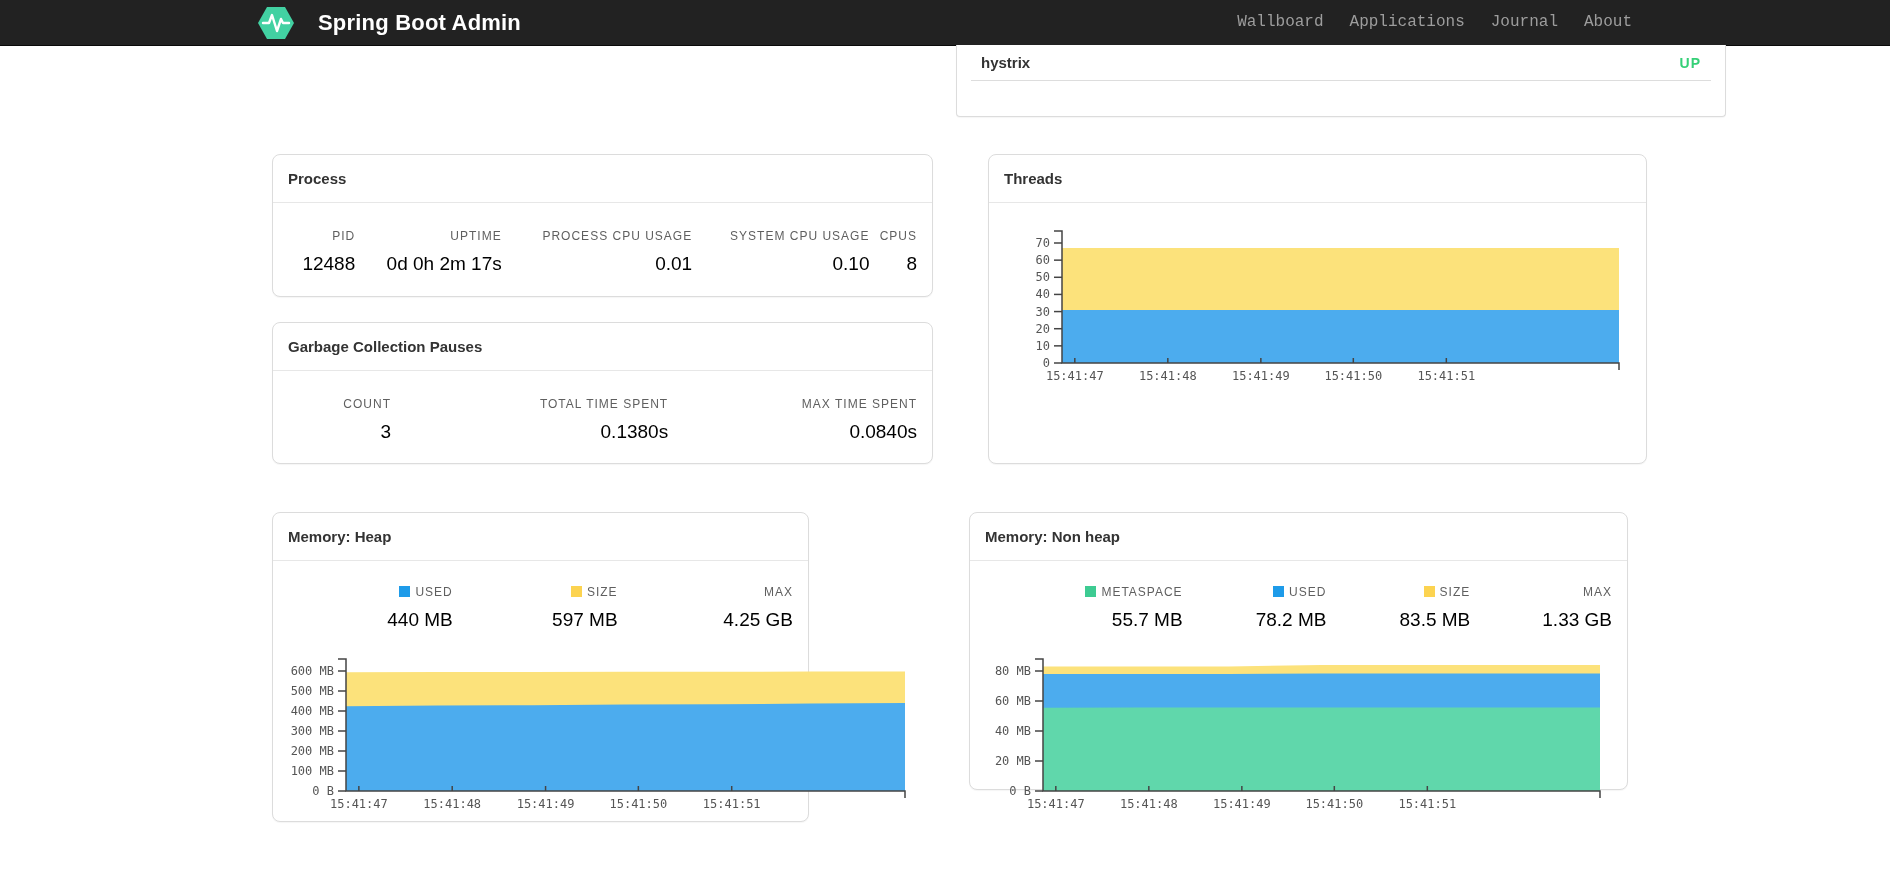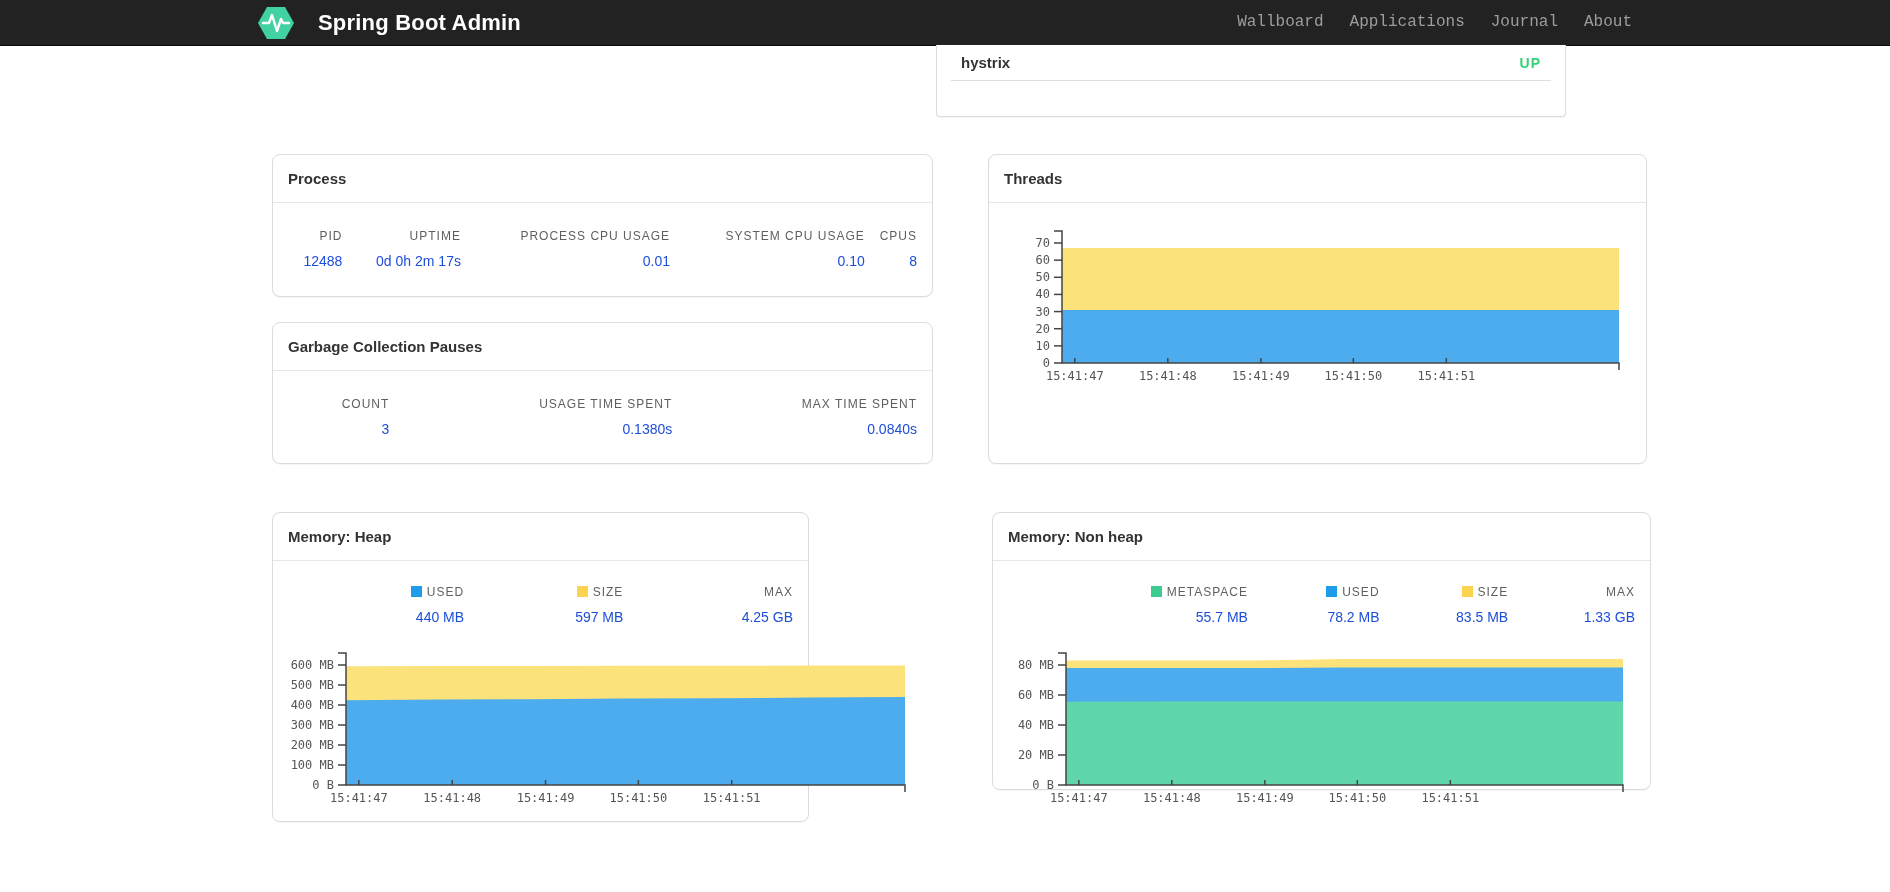--- a/index.html
+++ b/index.html
@@ -23,43 +23,43 @@
     position:absolute;background:#fff;border:1px solid #dcdcdc;border-radius:8px;
     box-shadow:0 1px 1px rgba(0,0,0,0.04);box-sizing:border-box;
   }
   .panel-heading{
     padding:14px 15px;font-size:15px;font-weight:bold;color:#333;
     border-bottom:1px solid #e7e7e7;line-height:19px;
   }
   .panel-body{padding:0 15px;}
   
   .status-panel{
-    left:936px;top:45px;width:630px;height:72px;
+    left:956px;top:45px;width:770px;height:72px;
     border-top:none;border-radius:0 0 4px 4px;
   }
   .status-row{
     margin:0 14px;height:35px;border-bottom:1px solid #ddd;
     display:flex;align-items:center;justify-content:space-between;padding:0 10px;
   }
   .app-name{font-size:15px;font-weight:bold;color:#333;cursor:pointer;}
   .status-badge{font-size:14px;font-weight:bold;letter-spacing:1px;}
   
   .stats{display:table;width:100%;}
   .stats-row{display:table-row;}
   .stat-label,.stat-value{display:table-cell;text-align:right;vertical-align:middle;}
   .stat-label{font-size:12px;color:#5f5f5f;letter-spacing:1px;padding-bottom:10px;white-space:nowrap;}
-  .stat-value{font-size:14px;color:#1d4ed8;margin-top:6px;}
+  .stat-value{font-size:19px;color:#000000;margin-top:6px;}
   .sw{display:inline-block;width:11px;height:11px;margin-right:5px;vertical-align:-1px;}
   .chart{display:block;margin-top:14px;}
   
   #panel-process{left:272px;top:154px;width:661px;height:143px;}
   #panel-gc{left:272px;top:322px;width:661px;height:142px;}
   #panel-threads{left:988px;top:154px;width:659px;height:310px;}
   #panel-heap{left:272px;top:512px;width:537px;height:310px;}
-  #panel-nonheap{left:992px;top:512px;width:659px;height:278px;}
+  #panel-nonheap{left:969px;top:512px;width:659px;height:278px;}
   .stats.simple{margin-top:26px;}
   .stats.legend{margin-top:24px;}
   
   .tick-text{font-family:"DejaVu Sans Mono",monospace;font-size:12px;fill:#555;}
 </style>
 </head>
 <body>
 
 <nav class="navbar">
   <div class="nav-container">
@@ -109,21 +109,21 @@
       </div>
   </div>
 </div>
 
 <div class="panel" id="panel-gc">
   <div class="panel-heading">Garbage Collection Pauses</div>
   <div class="panel-body">
     <div class="stats simple">
         <div class="stats-row">
           <div class="stat-label">COUNT</div>
-          <div class="stat-label">USAGE TIME SPENT</div>
+          <div class="stat-label">TOTAL TIME SPENT</div>
           <div class="stat-label">MAX TIME SPENT</div>
         </div>
         <div class="stats-row">
           <div class="stat-value">3</div>
           <div class="stat-value">0.1380s</div>
           <div class="stat-value">0.0840s</div>
         </div>
       </div>
   </div>
 </div>

